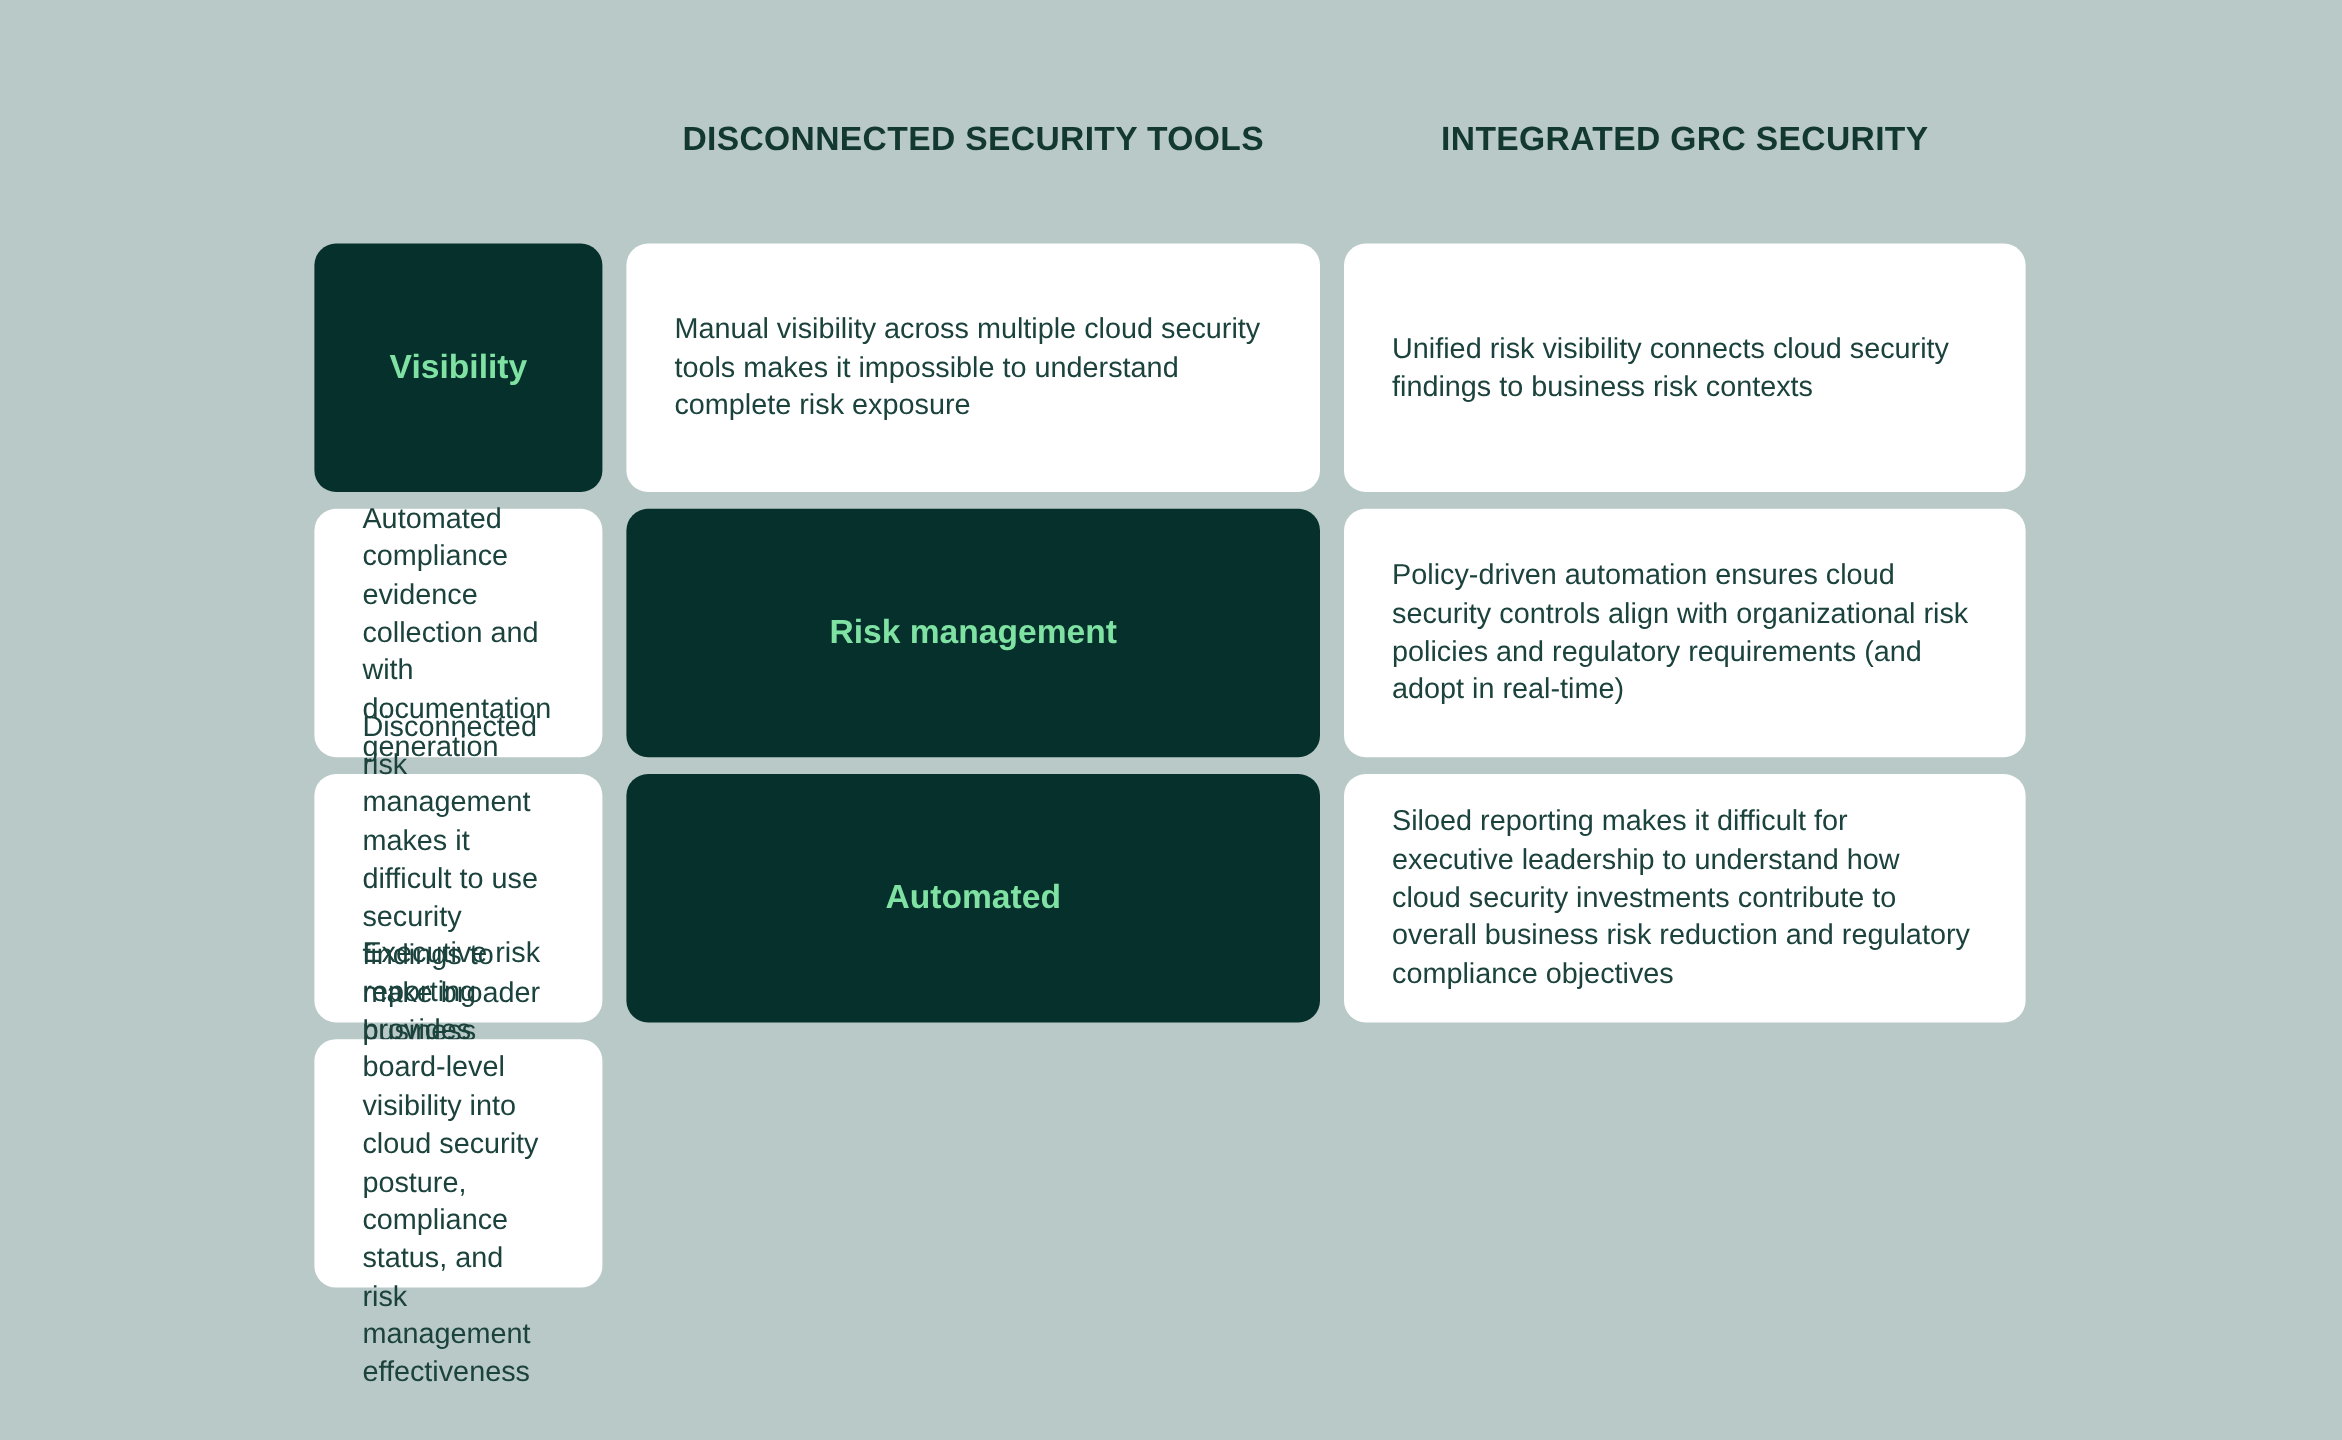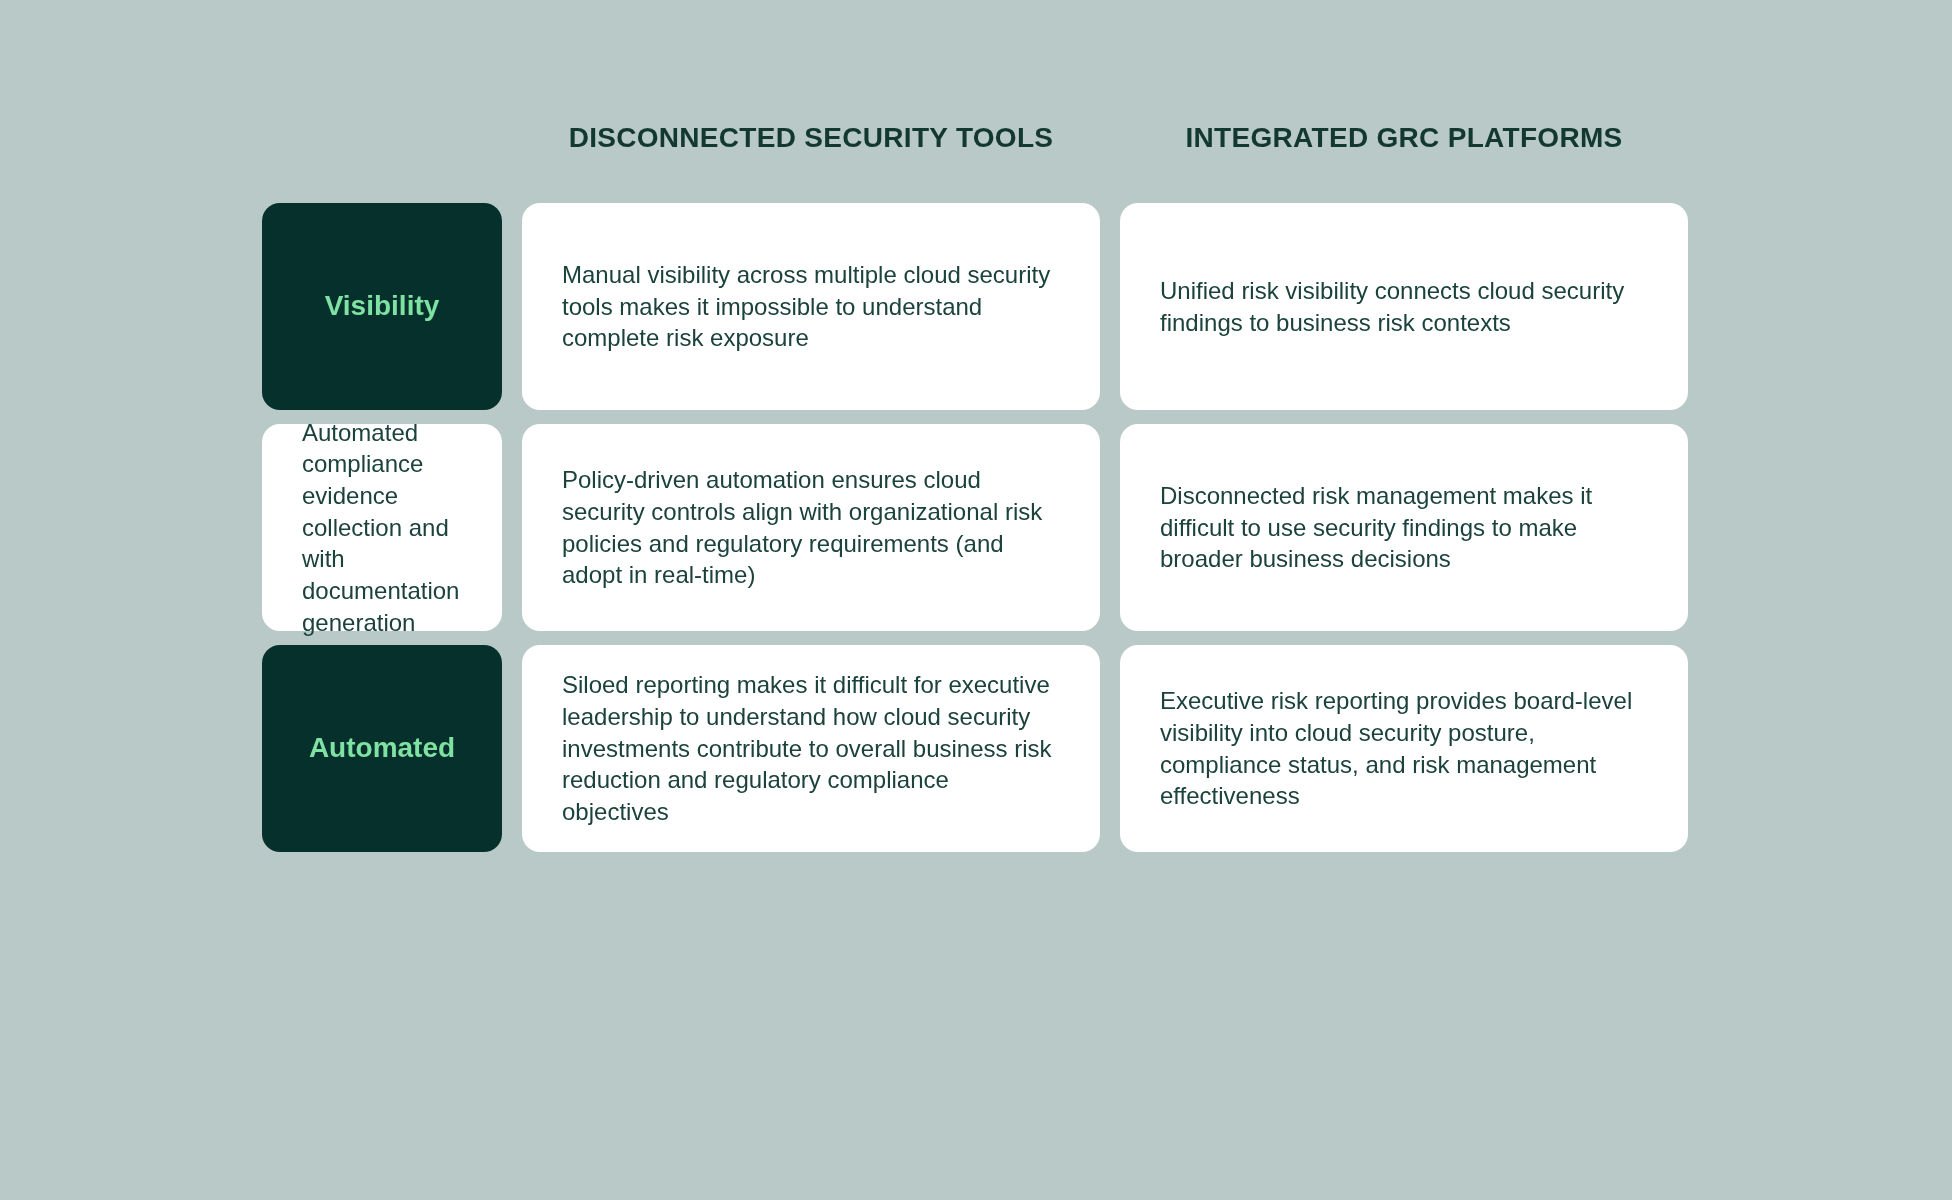--- a/index.html
+++ b/index.html
@@ -7,21 +7,21 @@
     position: relative;
     width: 1952px;
     height: 1200px;
     background: #b8c9c7;
     font-family: "Liberation Sans", sans-serif;
     overflow: hidden;
   }
   .col-headers {
     position: absolute;
     left: 262px;
-    top: 122px;
+    top: 100px;
     width: 1426px;
     display: grid;
     grid-template-columns: 240px 578px 568px;
     column-gap: 20px;
   }
   .col-header {
     text-align: center;
     font-weight: bold;
     font-size: 28px;
     letter-spacing: 0.3px;
@@ -66,37 +66,38 @@
   .card p { margin: 0; }
 </style>
 </head>
 <body>
 
 <div class="canvas">
 
   <div class="col-headers">
     <div></div>
     <div class="col-header">DISCONNECTED SECURITY TOOLS</div>
-    <div class="col-header">INTEGRATED GRC PLATFORMS</div>
+    <div class="col-header">INTEGRATED GRC SECURITY</div>
   </div>
 
   <div class="grid">
 
     <div class="row-label">Visibility</div>
     <div class="card">
       <p>Manual visibility across multiple cloud security tools makes it impossible to understand complete risk exposure</p>
     </div>
     <div class="card">
       <p>Unified risk visibility connects cloud security findings to business risk contexts</p>
     </div>
 
     <div class="card">
       <p>Automated compliance evidence collection and with documentation generation</p>
     </div>
 
+    <div class="row-label">Risk management</div>
     <div class="card">
       <p>Policy-driven automation ensures cloud security controls align with organizational risk policies and regulatory requirements (and adopt in real-time)</p>
     </div>
     <div class="card">
       <p>Disconnected risk management makes it difficult to use security findings to make broader business decisions</p>
     </div>
 
     <div class="row-label">Automated</div>
     <div class="card">
       <p>Siloed reporting makes it difficult for executive leadership to understand how cloud security investments contribute to overall business risk reduction and regulatory compliance objectives</p>

